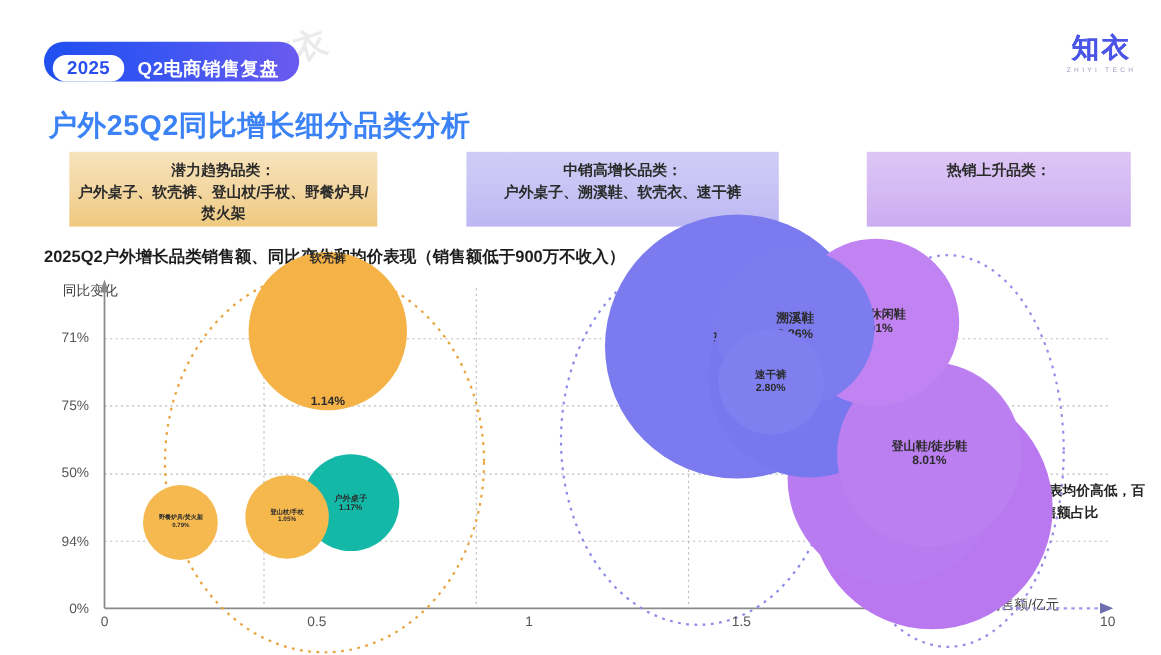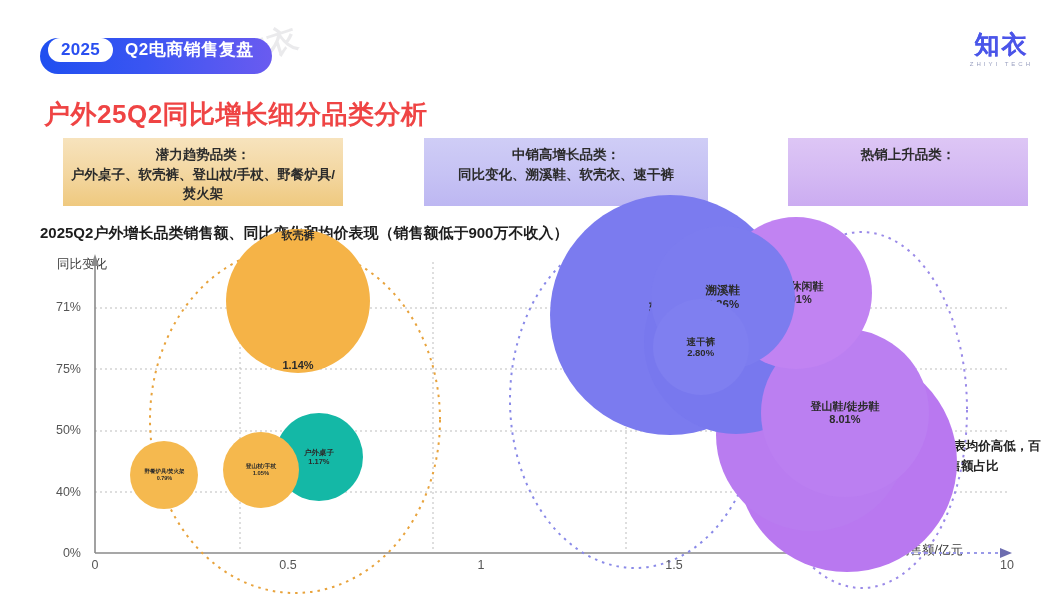--- a/index.html
+++ b/index.html
@@ -18,21 +18,21 @@
 
   
   #header-badge {
     position: absolute;
     left: 40px;
     top: 38px;
     height: 36px;
     border-radius: 18px;
     background: linear-gradient(90deg, #1f4ff0 0%, #3a55f2 45%, #6a5bf0 100%);
     display: flex;
-    align-items: flex-start;
+    align-items: flex-end;
     padding-right: 18px;
     box-sizing: border-box;
   }
   #year-chip {
     margin-left: 8px;
     background: #ffffff;
     color: #2a4ff0;
     font-size: 17px;
     font-weight: bold;
     border-radius: 13px;
@@ -95,21 +95,21 @@
     margin-top: 4px;
   }
 
   
   #page-title {
     position: absolute;
     left: 44px;
     top: 97px;
     font-size: 26px;
     font-weight: bold;
-    color: #ef4444;
+    color: #3b82f6;
     letter-spacing: .5px;
   }
 
   
   .callout {
     position: absolute;
     box-sizing: border-box;
     padding: 7px 8px 8px 8px;
     text-align: center;
     font-size: 13.5px;
@@ -212,21 +212,21 @@
 </div>
 
 <div id="page-title">户外25Q2同比增长细分品类分析</div>
 
 <div class="callout" id="callout-0">
   <span class="cal-head">潜力趋势品类：</span>
   <span class="cal-body">户外桌子、软壳裤、登山杖/手杖、野餐炉具/焚火架</span>
 </div>
 <div class="callout" id="callout-1">
   <span class="cal-head">中销高增长品类：</span>
-  <span class="cal-body">同比变化、溯溪鞋、软壳衣、速干裤</span>
+  <span class="cal-body">户外桌子、溯溪鞋、软壳衣、速干裤</span>
 </div>
 <div class="callout" id="callout-2">
   <span class="cal-head">热销上升品类：</span>
 </div>
 
 <div id="chart-subtitle">2025Q2户外增长品类销售额、同比变化和均价表现（销售额低于900万不收入）</div>
 <div id="y-axis-title">同比变化</div>
 <div id="x-axis-title">季度销售额/亿元</div>
 
 <div id="wm-center" class="wm">知衣</div>
@@ -264,21 +264,21 @@
     <ellipse cx="635" cy="400" rx="125" ry="168" fill="none" stroke="#8a8ae8" stroke-width="2" stroke-dasharray="2.5 5"></ellipse>
   </g>
   <g>
     <ellipse cx="862" cy="410" rx="105" ry="178" fill="none" stroke="#9a8ae8" stroke-width="2" stroke-dasharray="2.5 5"></ellipse>
   </g>
 </svg>
 
 <div class="y-tick-label" style="left:35px;top:300px">71%</div>
 <div class="y-tick-label" style="left:35px;top:362px">75%</div>
 <div class="y-tick-label" style="left:35px;top:423px">50%</div>
-<div class="y-tick-label" style="left:35px;top:485px">40%</div>
+<div class="y-tick-label" style="left:35px;top:485px">94%</div>
 <div class="y-tick-label" style="left:35px;top:546px">0%</div>
 
 <div class="x-tick-label" style="left:95px">0</div>
 <div class="x-tick-label" style="left:288px">0.5</div>
 <div class="x-tick-label" style="left:481px">1</div>
 <div class="x-tick-label" style="left:674px">1.5</div>
 <div class="x-tick-label" style="left:1007px">10</div>
 
 <div id="bubble-layer">
     <div class="bubble" style="width: 68px; height: 68px; left: 130.48px; top: 440.6px; background: rgb(245, 185, 79); font-size: 5.5px; z-index: 96;">

